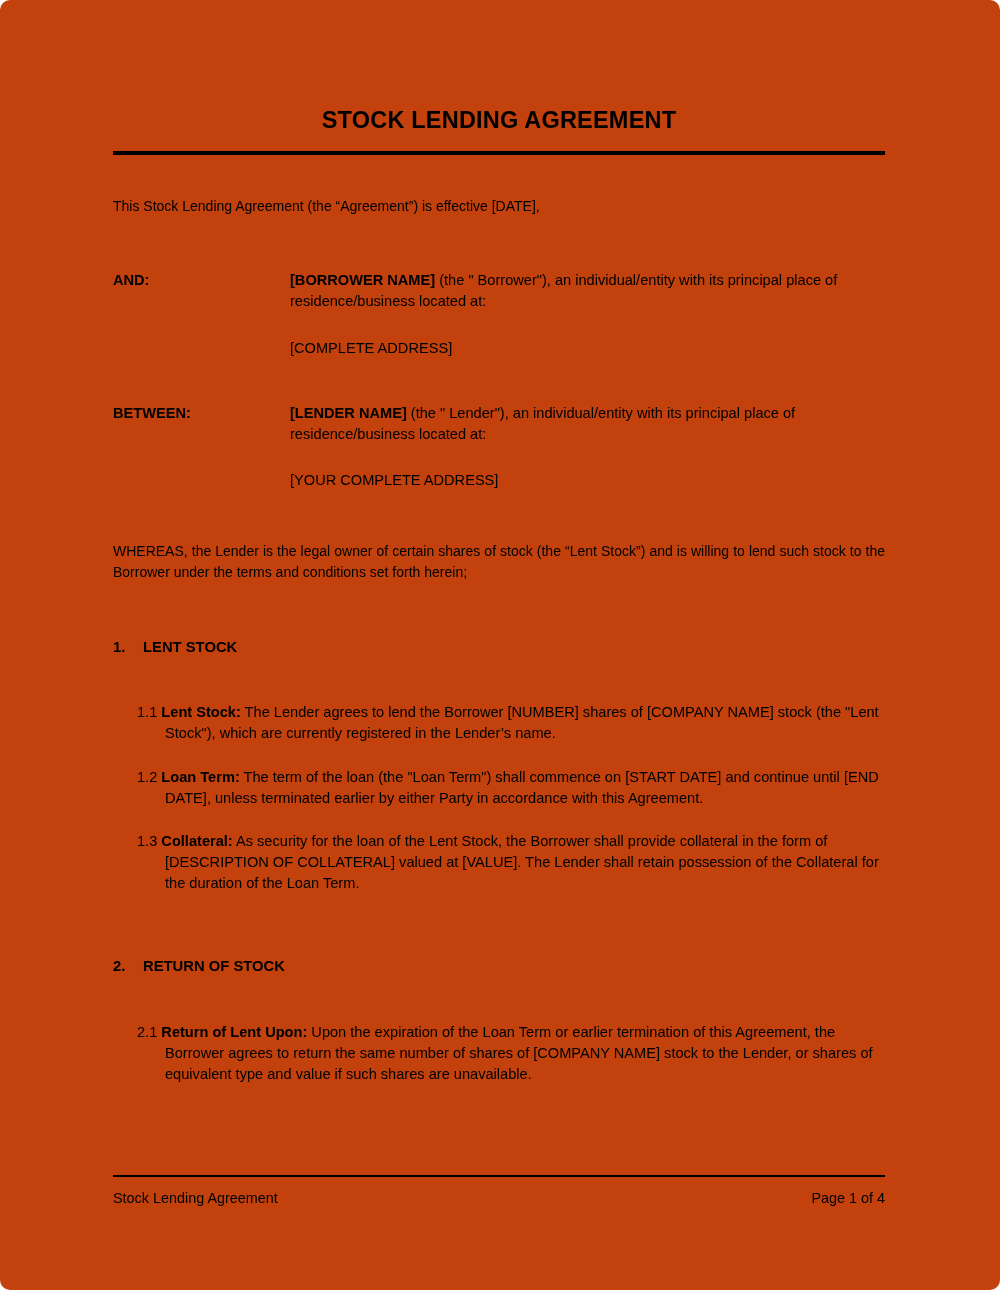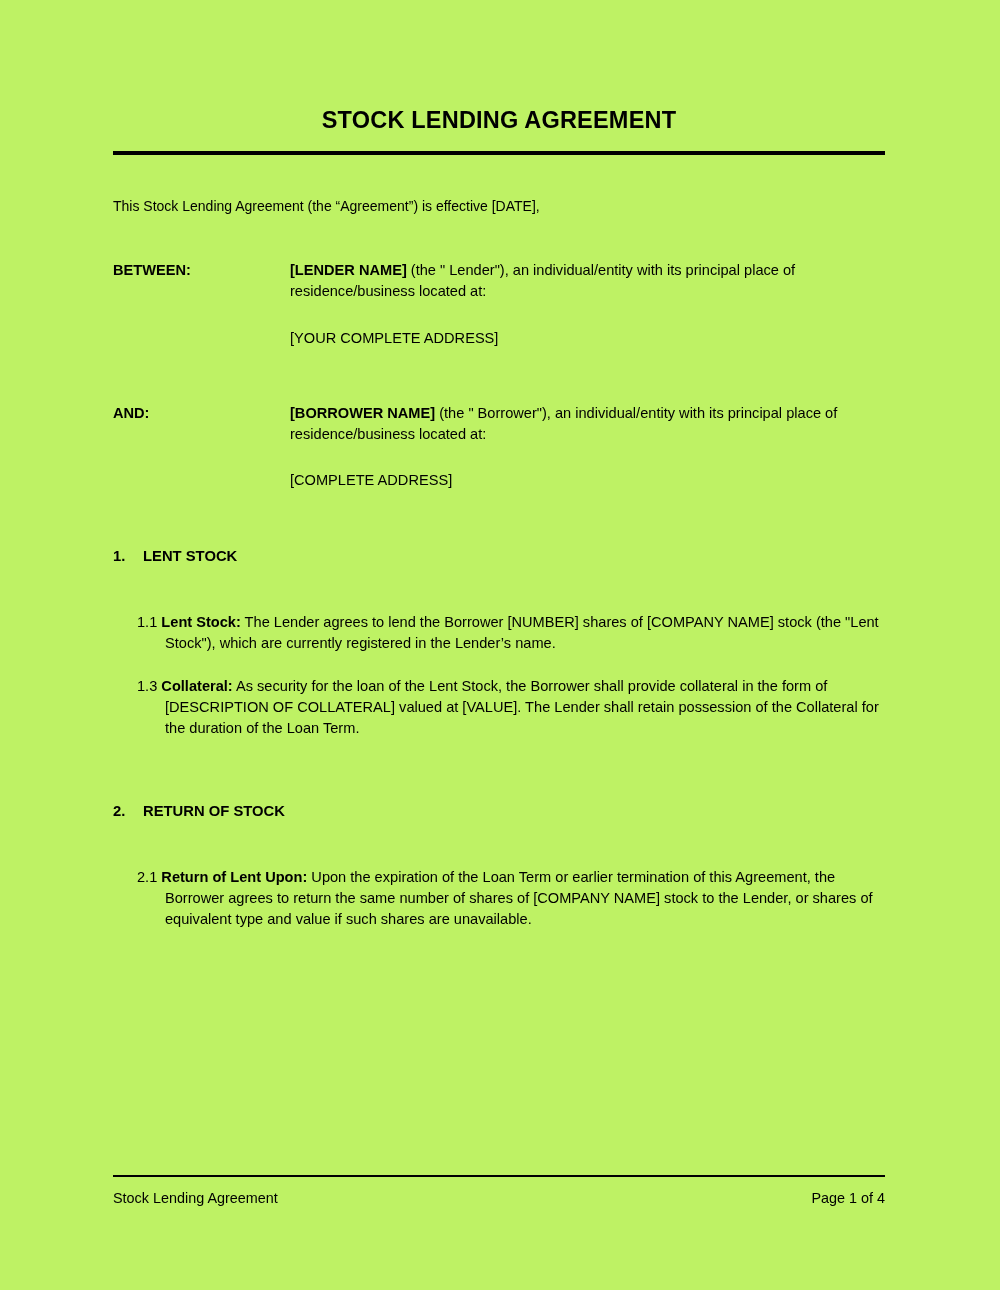--- a/index.html
+++ b/index.html
@@ -13,22 +13,23 @@
     font-family: "Liberation Sans", sans-serif;
     color: #000000;
     -webkit-font-smoothing: antialiased;
   }
 
   .page {
     position: relative;
     width: 1000px;
     height: 1290px;
     box-sizing: border-box;
-    background: #bef264;
+    background: #c2410c;
     overflow: hidden;
+    border-radius: 10px;
   }
 
   .content {
     position: absolute;
     left: 113px;
     top: 0;
     width: 772px;
   }
 
   
@@ -154,46 +155,48 @@
 <div class="page">
 
   <div class="content">
 
     <h1 class="doc-title">STOCK LENDING AGREEMENT</h1>
 
     <div class="title-rule"></div>
 
     <p class="para intro">This Stock Lending Agreement (the “Agreement”) is effective [DATE],</p>
 
+    <div class="party-row and">
+      <div class="party-label">AND:</div>
+      <div class="party-body">
+        <div><b>[BORROWER NAME]</b><span> (the " Borrower"), an individual/entity with its principal place of residence/business located at:</span></div>
+        <div class="addr">[COMPLETE ADDRESS]</div>
+      </div>
+    </div>
+
     <div class="party-row between">
       <div class="party-label">BETWEEN:</div>
       <div class="party-body">
         <div><b>[LENDER NAME]</b><span> (the " Lender"), an individual/entity with its principal place of residence/business located at:</span></div>
         <div class="addr">[YOUR COMPLETE ADDRESS]</div>
       </div>
     </div>
 
-    <div class="party-row and">
-      <div class="party-label">AND:</div>
-      <div class="party-body">
-        <div><b>[BORROWER NAME]</b><span> (the " Borrower"), an individual/entity with its principal place of residence/business located at:</span></div>
-        <div class="addr">[COMPLETE ADDRESS]</div>
-      </div>
-    </div>
-
+    <p class="para justify whereas-1">WHEREAS, the Lender is the legal owner of certain shares of stock (the “Lent Stock”) and is willing to lend such stock to the Borrower under the terms and conditions set forth herein;</p>
 
 
 
     <div class="section-heading sec-1">
       <span class="num">1.</span>
       <span class="txt">LENT STOCK</span>
     </div>
 
     <p class="clause clause-1-1"><span class="cnum">1.1</span> <b>Lent Stock:</b><span> The Lender agrees to lend the Borrower [NUMBER] shares of [COMPANY NAME] stock (the "Lent Stock"), which are currently registered in the Lender’s name.</span></p>
 
+    <p class="clause clause-1-2"><span class="cnum">1.2</span> <b>Loan Term:</b><span> The term of the loan (the "Loan Term") shall commence on [START DATE] and continue until [END DATE], unless terminated earlier by either Party in accordance with this Agreement.</span></p>
 
     <p class="clause clause-1-3"><span class="cnum">1.3</span> <b>Collateral:</b><span> As security for the loan of the Lent Stock, the Borrower shall provide collateral in the form of [DESCRIPTION OF COLLATERAL] valued at [VALUE]. The Lender shall retain possession of the Collateral for the duration of the Loan Term.</span></p>
 
     <div class="section-heading sec-2">
       <span class="num">2.</span>
       <span class="txt">RETURN OF STOCK</span>
     </div>
 
     <p class="clause clause-2-1"><span class="cnum">2.1</span> <b>Return of Lent Upon:</b><span> Upon the expiration of the Loan Term or earlier termination of this Agreement, the Borrower agrees to return the same number of shares of [COMPANY NAME] stock to the Lender, or shares of equivalent type and value if such shares are unavailable.</span></p>
 

